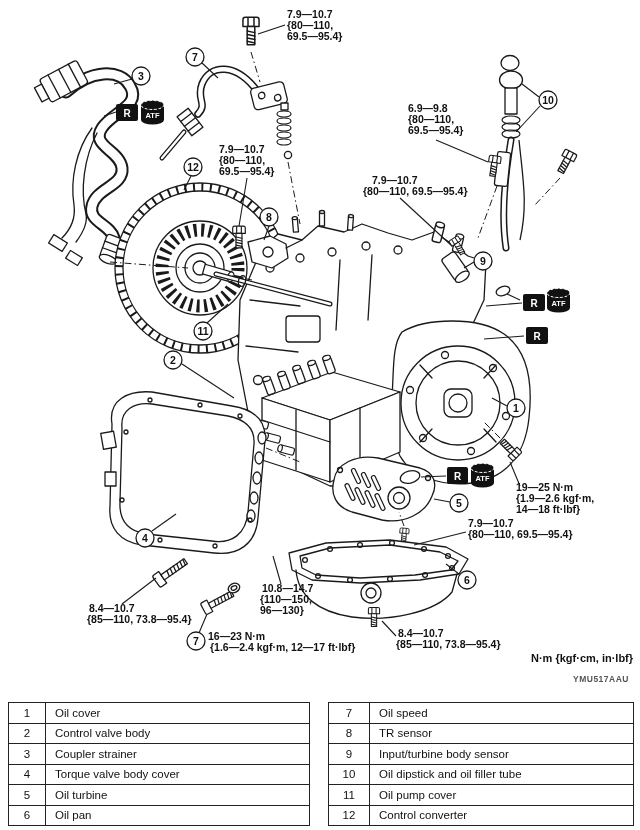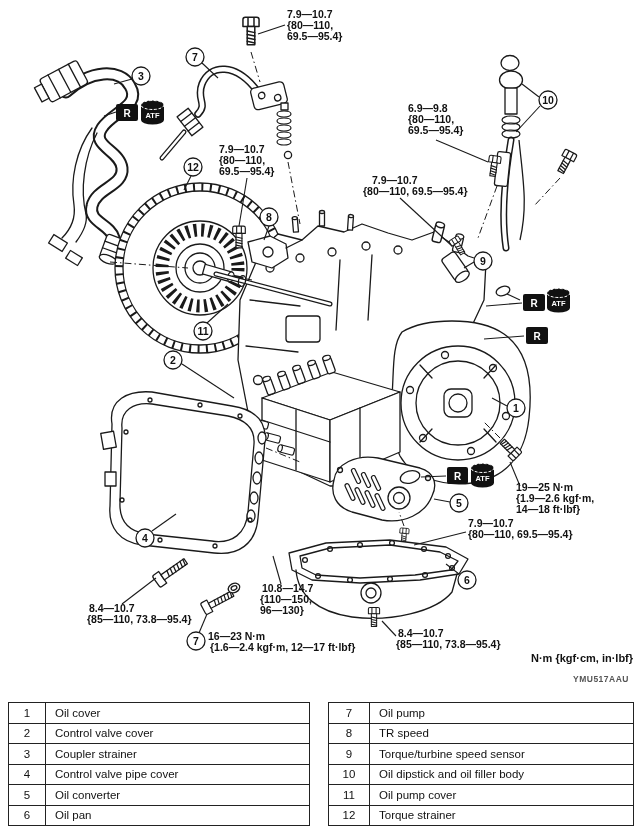--- a/index.html
+++ b/index.html
@@ -475,62 +475,62 @@
 </svg>
 
 <table class="legend" id="legendL">
   <tbody>
     <tr>
       <td class="num">1</td>
       <td>Oil cover</td>
     </tr>
     <tr>
       <td class="num">2</td>
-      <td>Control valve cover</td>
+      <td>Control valve body</td>
     </tr>
     <tr>
       <td class="num">3</td>
       <td>Coupler strainer</td>
     </tr>
     <tr>
       <td class="num">4</td>
-      <td>Control valve pipe cover</td>
+      <td>Torque valve body cover</td>
     </tr>
     <tr>
       <td class="num">5</td>
-      <td>Oil converter</td>
+      <td>Oil turbine</td>
     </tr>
     <tr>
       <td class="num">6</td>
       <td>Oil pan</td>
     </tr>
   </tbody>
 </table>
 
 <table class="legend" id="legendR">
   <tbody>
     <tr>
       <td class="num">7</td>
-      <td>Oil pump</td>
+      <td>Oil speed</td>
     </tr>
     <tr>
       <td class="num">8</td>
-      <td>TR speed</td>
+      <td>TR sensor</td>
     </tr>
     <tr>
       <td class="num">9</td>
-      <td>Torque/turbine speed sensor</td>
+      <td>Input/turbine body sensor</td>
     </tr>
     <tr>
       <td class="num">10</td>
-      <td>Oil dipstick and oil filler body</td>
+      <td>Oil dipstick and oil filler tube</td>
     </tr>
     <tr>
       <td class="num">11</td>
       <td>Oil pump cover</td>
     </tr>
     <tr>
       <td class="num">12</td>
-      <td>Torque strainer</td>
+      <td>Control converter</td>
     </tr>
   </tbody>
 </table>
 </div>
 
 </body></html>

